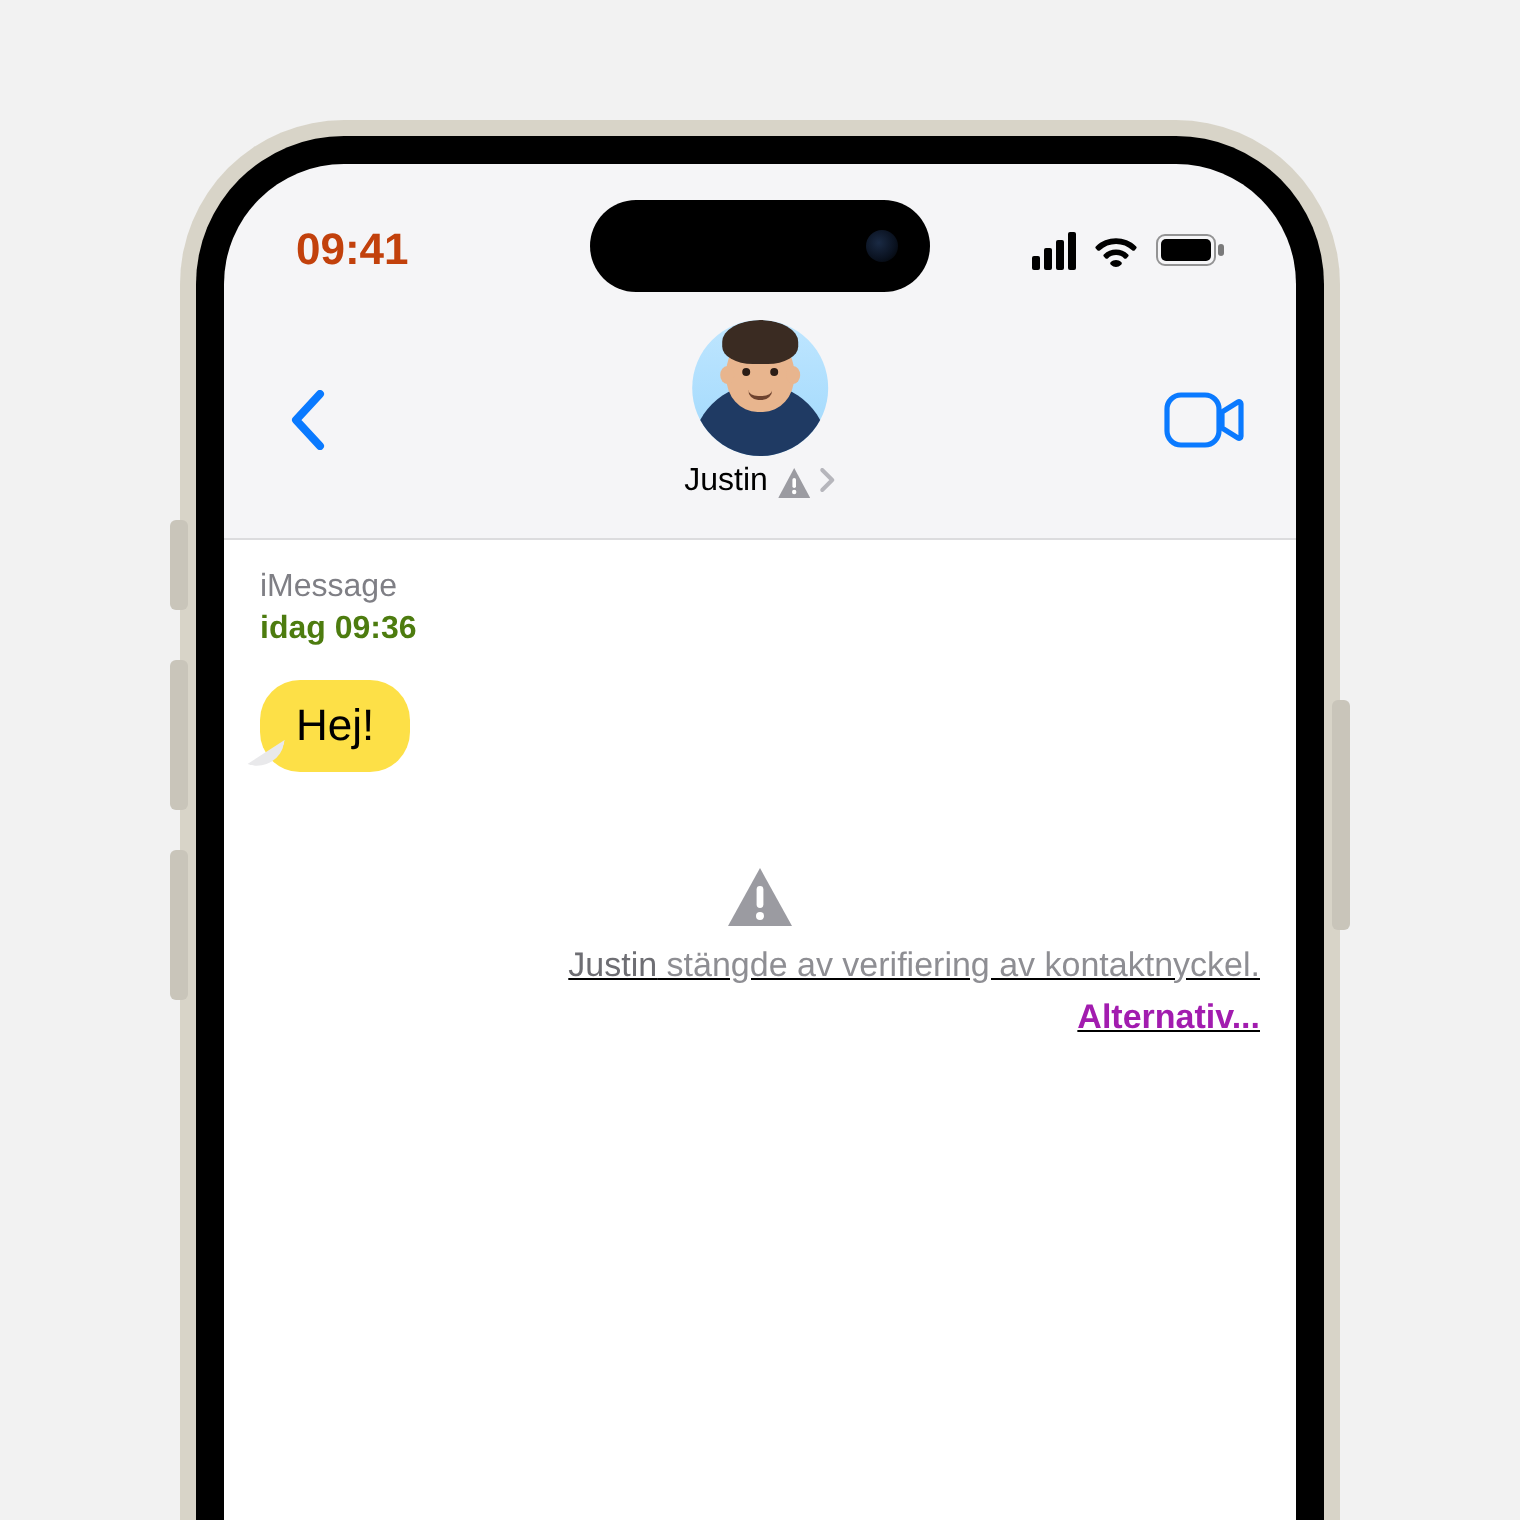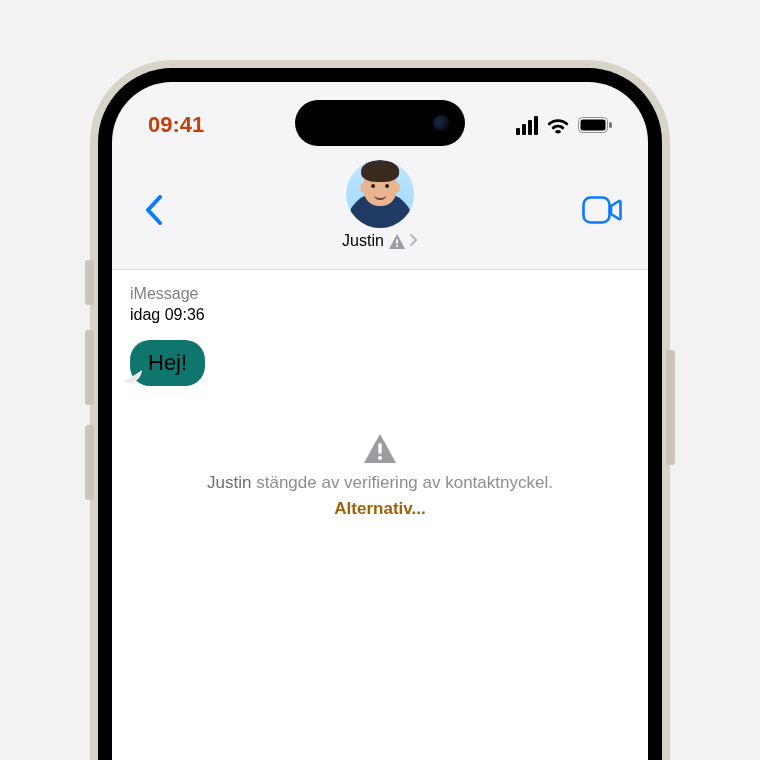--- a/index.html
+++ b/index.html
@@ -131,40 +131,40 @@
   }
   .warn-mini svg{display:block}
   .chev-mini{color:#9e9ea4;font-size:14px}
   .thread{
     background:#fff; height: calc(100% - 188px);
     padding: 14px 18px;
   }
   .meta-line{
     text-align:left;font-size:16px;color:#7f7f85;line-height:1.3;
   }
-  .meta-line .bold{color:#000000;font-weight:400}
+  .meta-line .bold{color:#4d7c0f;font-weight:700}
   .bubble-row{ margin-top:14px; display:flex; }
   .bubble{
-    background:#0f766e;color:#000;border-radius:20px;
+    background:#fde047;color:#000;border-radius:20px;
     padding:10px 18px;font-size:22px;position:relative;
   }
   .bubble .tail{
     position:absolute;left:-5px;bottom:2px;width:16px;height:16px;
     background:#e9e9eb;border-bottom-right-radius:14px;
     transform:rotate(12deg);
     clip-path: polygon(0 100%, 100% 100%, 100% 0);
   }
   .notice{
-    margin-top:48px;text-align:center;
+    margin-top:48px;text-align:right;text-decoration:underline;
   }
   .notice-icon{ color:#9b9ba1; display:flex;justify-content:center;margin-bottom:10px;}
   .notice-text{ font-size:17px;color:#8e8e93; }
   .notice-text .name{ color:#6e6e73; }
   .notice-link{
-    margin-top:6px;font-size:17px;color:#a16207;font-weight:600;
+    margin-top:6px;font-size:17px;color:#a21caf;font-weight:600;
   }
 </style>
 </head>
 <body>
 
 <div class="phone">
   <div class="phone-side-btn sb-left-1"></div>
   <div class="phone-side-btn sb-left-2"></div>
   <div class="phone-side-btn sb-left-3"></div>
   <div class="phone-side-btn sb-right"></div>

